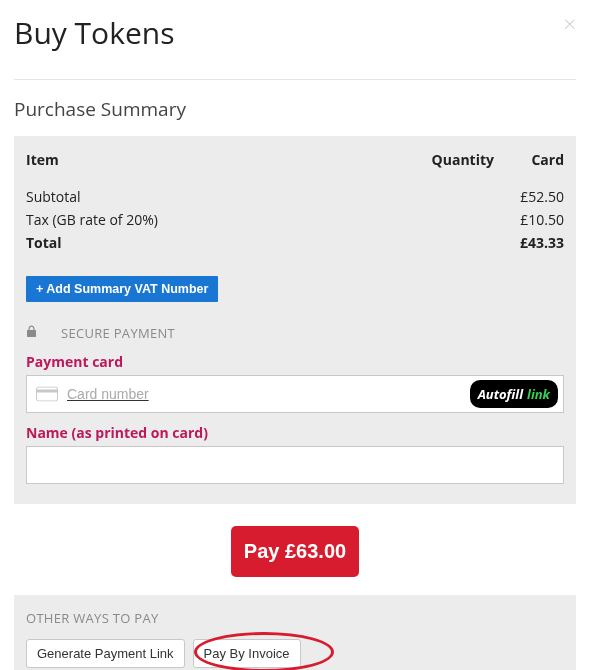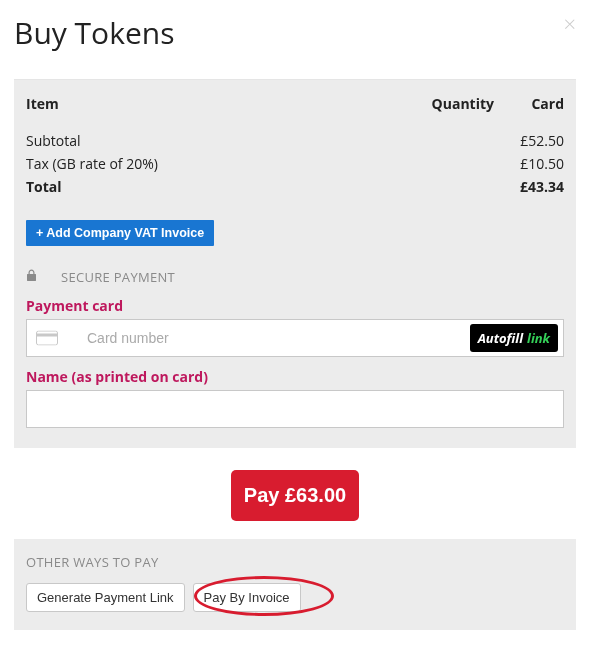--- a/index.html
+++ b/index.html
@@ -91,41 +91,42 @@
     width: 100%;
     height: 38px;
     border: 1px solid #c8c8c8;
     background: #fff;
     padding: 0 10px;
     font-size: 14px;
     color: #333;
     outline: none;
   }
   .card-input {
-    padding-left: 60px;
+    padding-left: 40px;
+    text-decoration: underline;
   }
   .card-input::placeholder { color: #aaa; }
   .card-icon {
     position: absolute;
     left: 10px;
     top: 50%;
     transform: translateY(-50%);
     display: flex;
   }
   .autofill {
     position: absolute;
     right: 6px;
     top: 50%;
     transform: translateY(-50%);
     background: #000;
     color: #fff;
     font-size: 13px;
     font-weight: 700;
     padding: 5px 8px;
-    border-radius: 3px;
+    border-radius: 10px;
     display: flex;
     align-items: baseline;
     gap: 4px;
     font-style: italic;
   }
   .autofill .link { color: #34d058; }
   .pay-row {
     text-align: center;
     margin: 22px 0 18px 0;
   }
@@ -177,20 +178,21 @@
 </style>
 </head>
 <body>
 
 <div class="modal">
   <div class="modal-header">
     <h1 class="modal-title">Buy Tokens</h1>
     <span class="close-x">×</span>
   </div>
 
+  <h2 class="section-title">Purchase Summary</h2>
 
   <div class="panel">
     <table class="summary">
       <tbody>
           <tr>
         <th>Item</th>
         <th class="qty">Quantity</th>
         <th class="price">Card</th>
       </tr>
       <tr class="gap-row">
@@ -202,26 +204,26 @@
         <td class="price">£52.50</td>
       </tr>
       <tr>
         <td>Tax (GB rate of 20%)</td>
         <td class="qty"></td>
         <td class="price">£10.50</td>
       </tr>
       <tr class="total-row">
         <td>Total</td>
         <td class="qty"></td>
-        <td class="price">£43.34</td>
+        <td class="price">£43.33</td>
       </tr>
     </tbody>
       </table>
 
-    <button class="vat-btn">+ Add Company VAT Invoice</button>
+    <button class="vat-btn">+ Add Summary VAT Number</button>
 
     <div class="secure-line">
       <span>
         <svg width="11" height="13" viewBox="0 0 11 13">
             <path fill="#8a8a8a" d="M8.5 5V3.6C8.5 1.9 7.2 0.5 5.5 0.5S2.5 1.9 2.5 3.6V5H1.5c-.3 0-.5.2-.5.5v6c0 .3.2.5.5.5h8c.3 0 .5-.2.5-.5v-6c0-.3-.2-.5-.5-.5H8.5zM3.7 3.6c0-1 .8-1.9 1.8-1.9s1.8.9 1.8 1.9V5H3.7V3.6z"></path>
           </svg>
       </span>
       <span>SECURE PAYMENT</span>
     </div>
 

